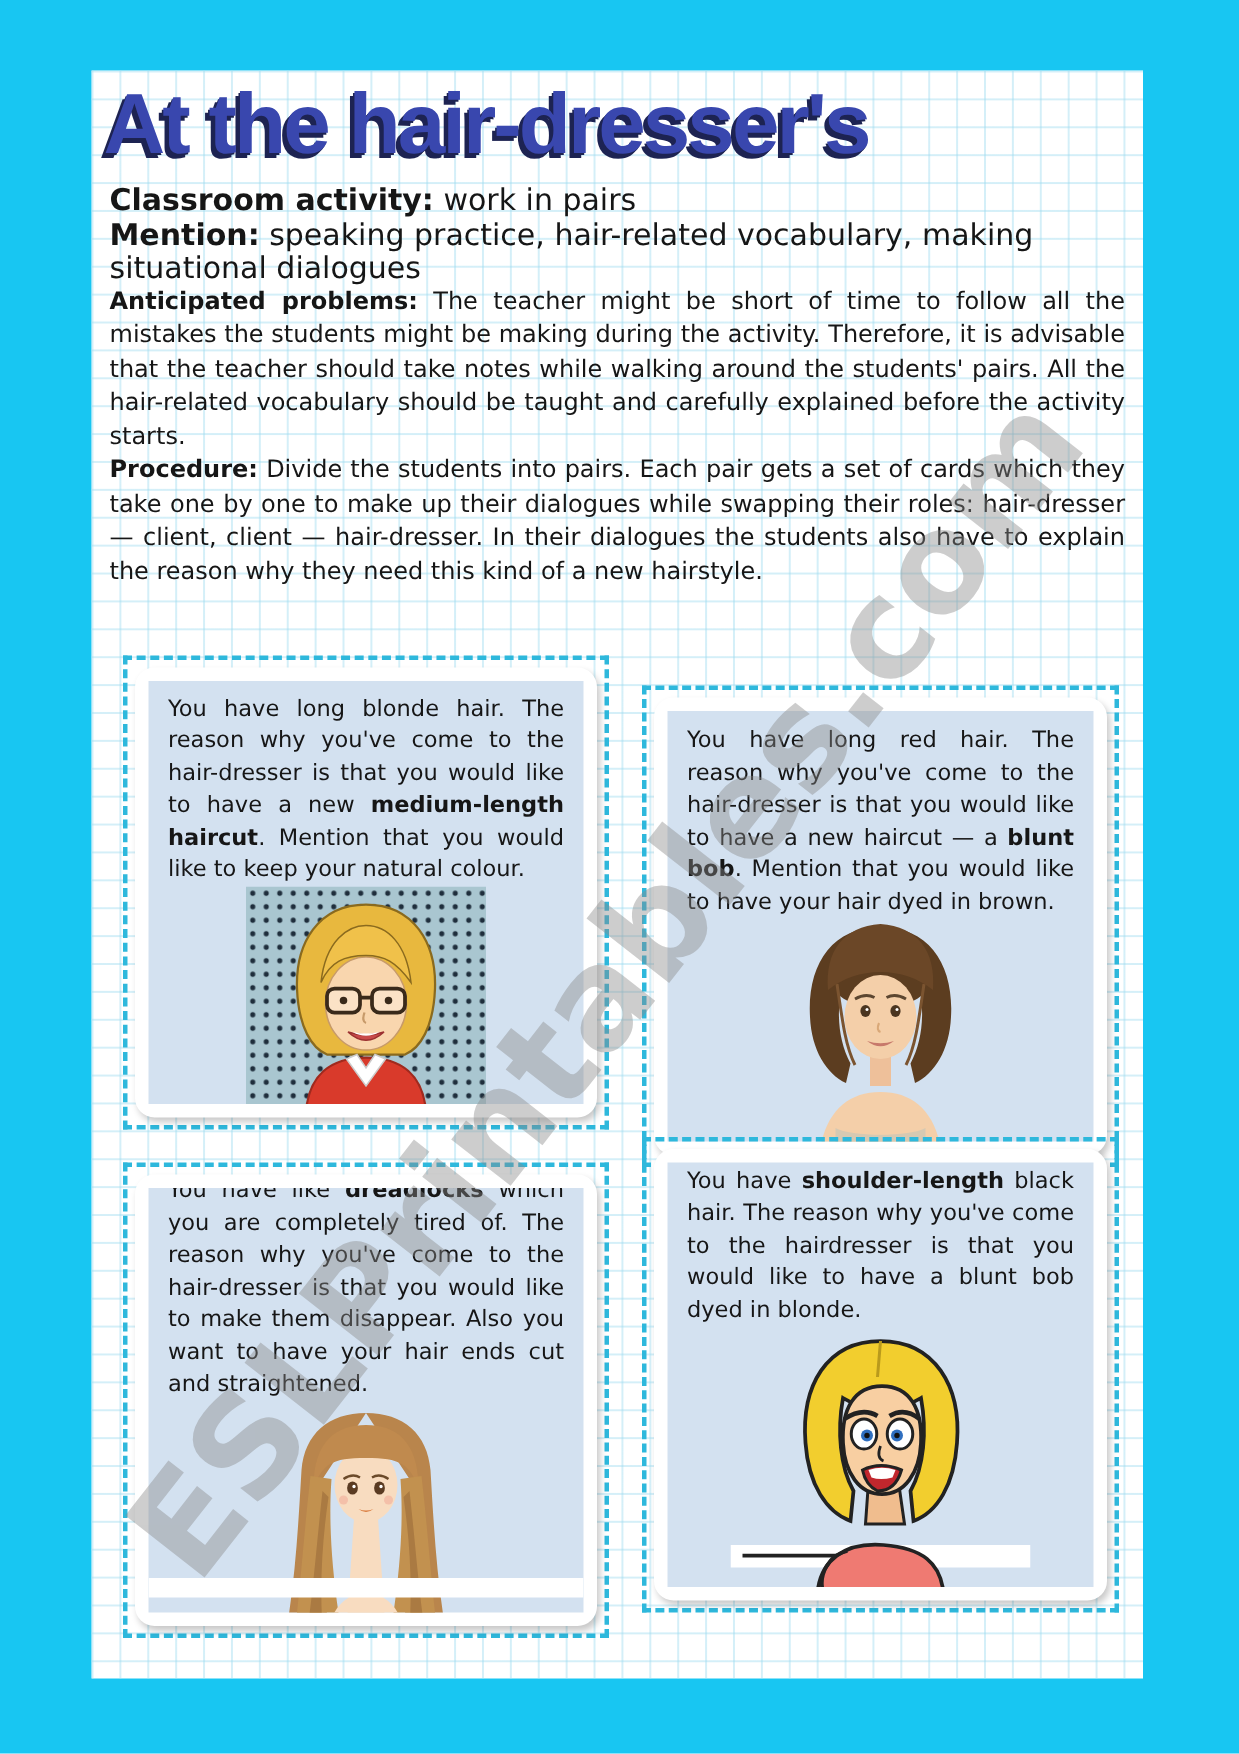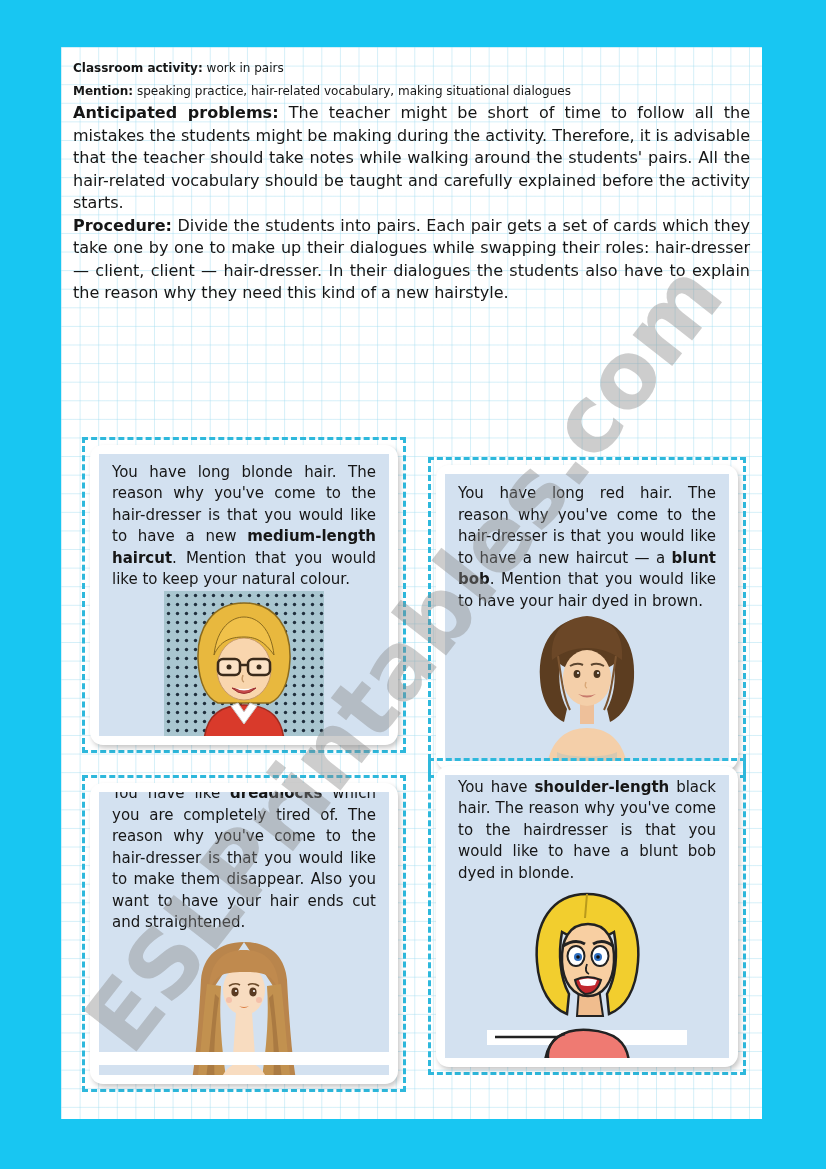--- a/index.html
+++ b/index.html
@@ -21,21 +21,21 @@
     margin:8px 6px 0 8px;
     font-family:"Liberation Sans",sans-serif;
     font-weight:900;
     font-size:57px;
     letter-spacing:-2px;
     line-height:1.0;
     color:#3947ae;
     text-shadow:-3px 3px 0 #1d2352, -1px 1px 0 #1d2352;
     white-space:nowrap;
   }
-  .meta{margin:10px 12px 0 12px;font-size:12px;line-height:22.5px;color:#161616;}
+  .meta{margin:10px 12px 0 12px;font-size:20px;line-height:22.5px;color:#161616;}
   .meta-row b{font-weight:bold;}
   .para{
     margin:0 12px;font-size:16px;line-height:22.5px;color:#161616;
     text-align:justify;
   }
   .para b{font-weight:bold;}
   .cards{position:absolute;left:0;top:0;width:100%;height:100%;z-index:10;}
   .card{
     position:absolute;
     border:3px dashed #2eb8dc;
@@ -76,20 +76,21 @@
     white-space:nowrap;z-index:50;pointer-events:none;
     letter-spacing:0;
   }
   svg{display:block;}
 </style>
 </head>
 <body>
 
 <div class="page">
 
+  <div class="title">At the hair-dresser's</div>
 
   <div class="meta">
     <div class="meta-row"><b>Classroom activity:</b><span> work in pairs</span></div>
     <div class="meta-row"><b>Mention:</b><span> speaking practice, hair-related vocabulary, making situational dialogues</span></div>
   </div>
 
   <div class="para"><b>Anticipated problems:</b><span> The teacher might be short of time to follow all the mistakes the students might be making during the activity. Therefore, it is advisable that the teacher should take notes while walking around the students' pairs. All the hair-related vocabulary should be taught and carefully explained before the activity starts.</span></div>
   <div class="para"><b>Procedure:</b><span> Divide the students into pairs. Each pair gets a set of cards which they take one by one to make up their dialogues while swapping their roles: hair-dresser — client, client — hair-dresser. In their dialogues the students also have to explain the reason why they need this kind of a new hairstyle.</span></div>
 
   <div class="cards">

